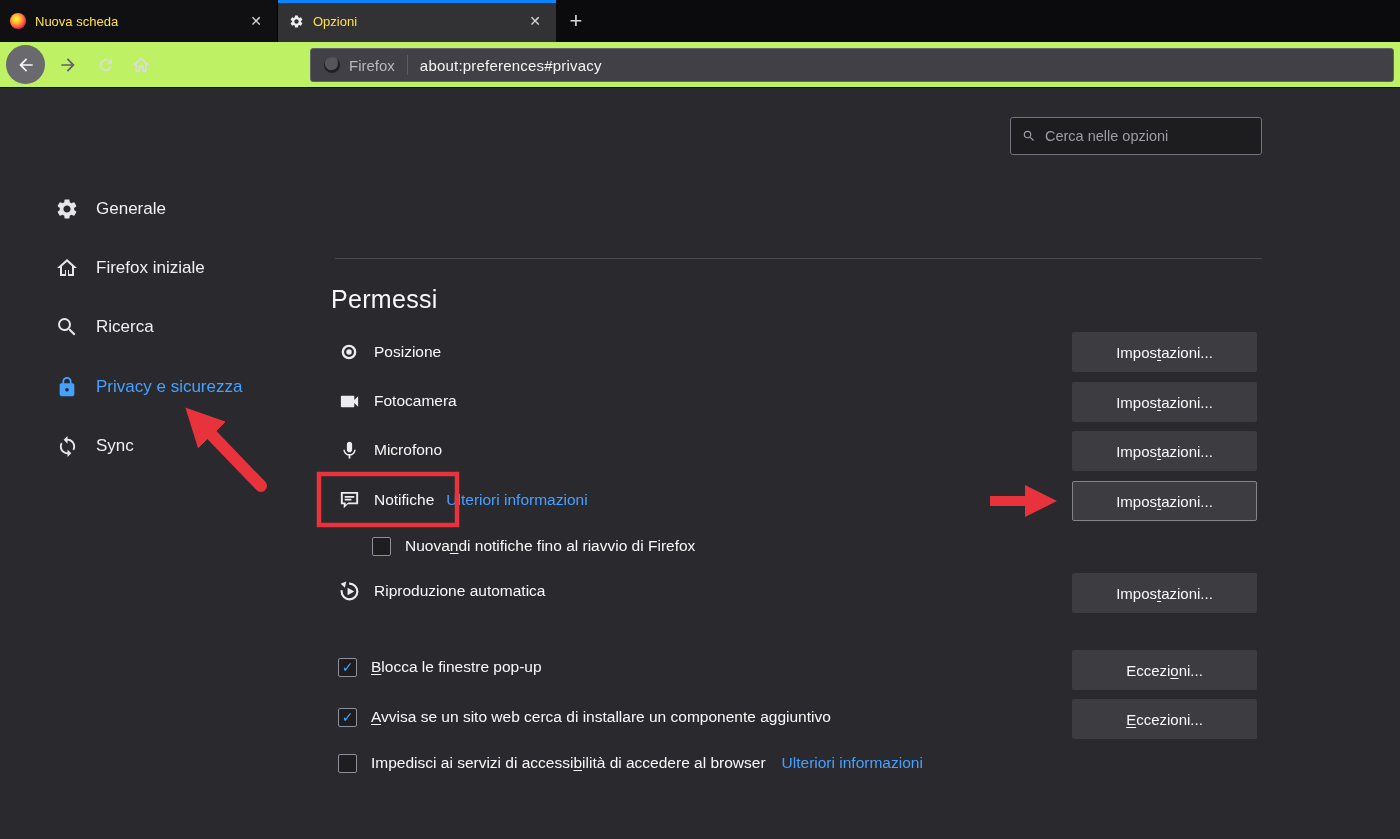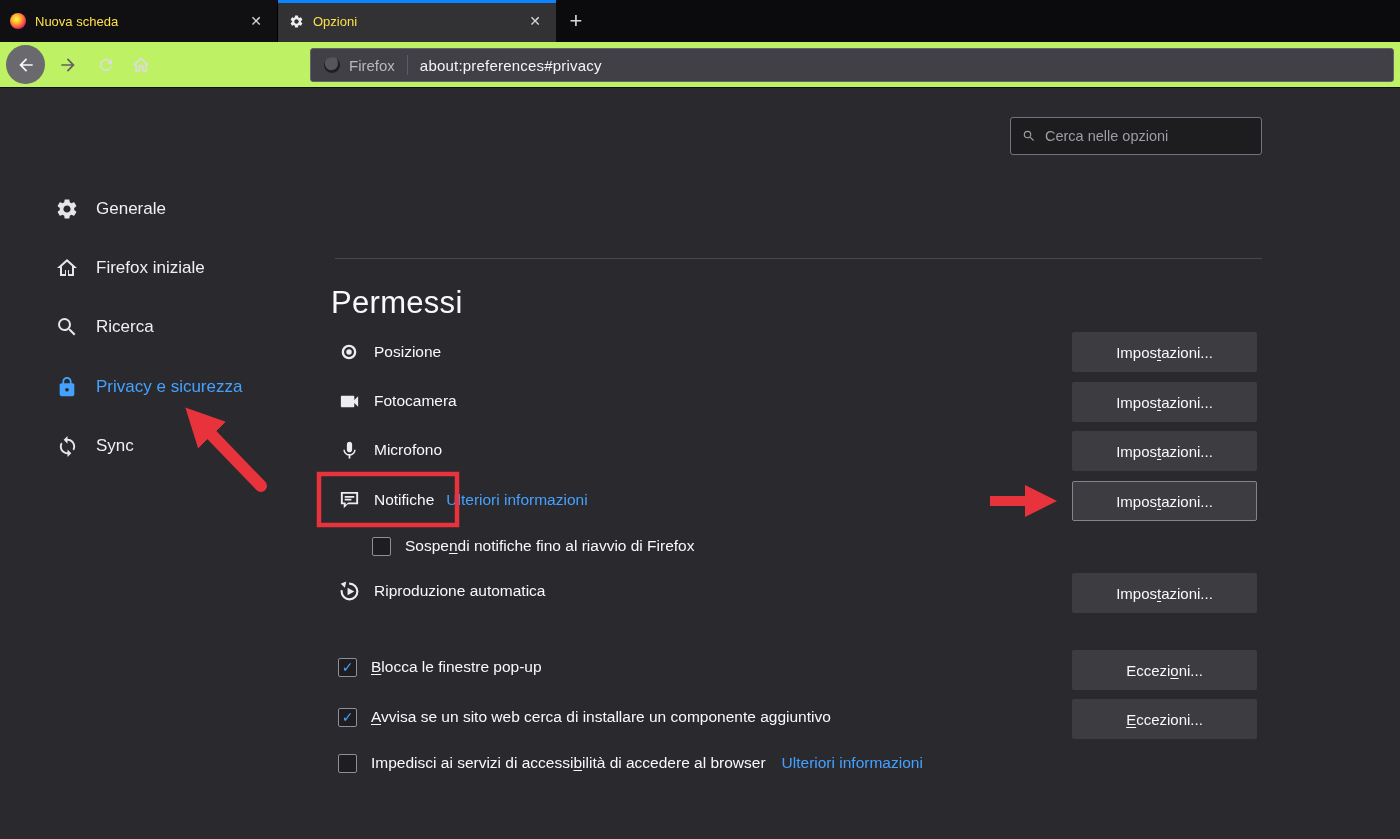--- a/index.html
+++ b/index.html
@@ -52,21 +52,21 @@
   
   .side-item { position:absolute; left:42px; width:260px; height:36px; display:flex;
                align-items:center; gap:17px; padding-left:13px; font-size:17px;
                color:#f0f0f3; cursor:pointer; }
   .side-icon { width:24px; height:24px; flex:none; display:flex; align-items:center;
                justify-content:center; color:#e6e6ea; }
   .side-item.selected, .side-item.selected .side-icon { color:#45a1ff; }
 
   
   .divider { position:absolute; left:335px; top:258px; width:927px; height:1px; background:#48484e; }
-  .section-title { position:absolute; left:331px; top:285px; font-size:31px; font-weight:300;
+  .section-title { position:absolute; left:331px; top:285px; font-size:25px; font-weight:300;
                    color:#f9f9fa; letter-spacing:.3px; }
   .perm-row { position:absolute; left:337px; height:36px; display:flex; align-items:center;
               color:#f9f9fa; font-size:15.5px; }
   .perm-icon { width:24px; height:24px; margin-right:13px; display:flex; align-items:center;
                justify-content:center; color:#ededf0; }
   .link { color:#45a1ff; font-size:15.5px; margin-left:12px; cursor:pointer; }
   .cb-row { position:absolute; height:36px; display:flex; align-items:center; gap:14px;
             color:#f9f9fa; font-size:15.5px; }
   .checkbox { width:19px; height:19px; flex:none; background:#1e1e21; border:1px solid #8f8f99;
               border-radius:2px; display:flex; align-items:center; justify-content:center; cursor:pointer; }
@@ -238,21 +238,21 @@
     <span class="link">Ulteriori informazioni</span>
   </div>
   <button class="btn outlined" style="top:481px">
     <span><span>Impos</span><span class="ak">t</span><span>azioni...</span></span>
   </button>
 
   <div class="cb-row" style="left:372px; top:528px">
     <span class="checkbox" data-checked="false">
       
     </span>
-    <span><span>Sospe</span><span class="ak">n</span><span>di notifiche fino al riavvio di Firefox</span></span>
+    <span><span>Nuova</span><span class="ak">n</span><span>di notifiche fino al riavvio di Firefox</span></span>
   </div>
 
   <div class="perm-row" style="top:573px">
     <span class="perm-icon">
       <svg width="23" height="23" viewBox="0 0 24 24">
         <circle cx="12" cy="12" r="8.2" fill="none" stroke="currentColor" stroke-width="2.2" stroke-dasharray="41 11" stroke-dashoffset="14"></circle>
         <path d="M8.6 1.6 L2.8 3.8 L7.2 8.2 Z" fill="currentColor"></path>
         <path d="M10 8 L10 16 L17 12 Z" fill="currentColor"></path>
       </svg>
     </span>

